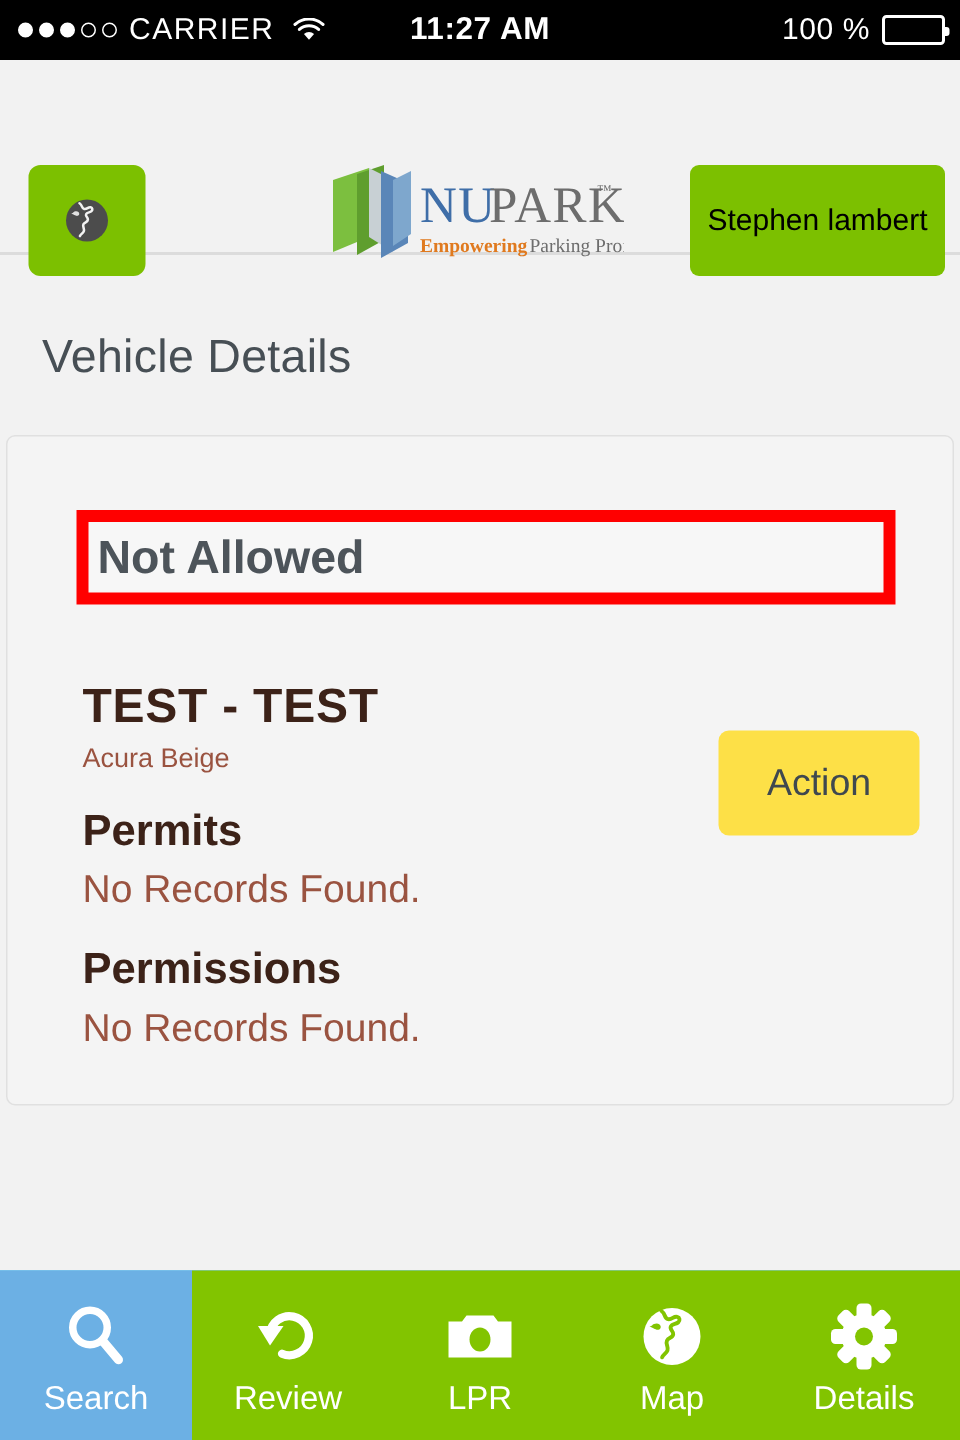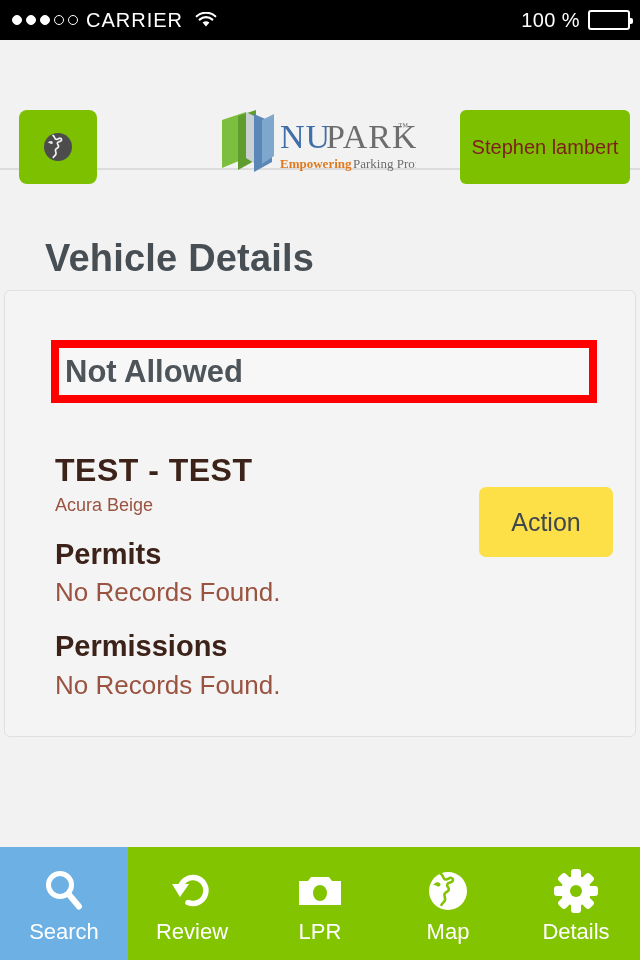--- a/index.html
+++ b/index.html
@@ -115,35 +115,35 @@
     display: block;
   }
 
   .user-btn {
     position: absolute;
     right: 10px; top: 70px;
     width: 170px; height: 74px;
     background: #7cc000;
     border-radius: 6px;
     border: none;
-    color: #7f1d1d;
+    color: #000000;
     font-size: 20px;
     font-family: "Liberation Sans", sans-serif;
     cursor: pointer;
     display: flex;
     align-items: center;
     justify-content: center;
   }
 
   
   .page-title {
-    margin: 17px;
+    margin: 0;
     padding: 50px 0 0 28px;
-    font-size: 38px;
-    font-weight: bold;
+    font-size: 31px;
+    font-weight: normal;
     color: #474f55;
     letter-spacing: 0.2px;
   }
 
   
   .card {
     position: absolute;
     left: 4px;
     top: 290px;
     width: 632px;
@@ -266,20 +266,21 @@
     </div>
     <span class="carrier">CARRIER</span>
     <span class="wifi">
       <svg width="22" height="16" viewBox="0 0 22 16">
         <path d="M11 14.5 L7.6 10.6 A5.3 5.3 0 0 1 14.4 10.6 Z" fill="#fff"></path>
         <path d="M4.6 7.6 A9.6 9.6 0 0 1 17.4 7.6" stroke="#fff" stroke-width="2.1" fill="none" stroke-linecap="round"></path>
         <path d="M1.7 4.3 A13.8 13.8 0 0 1 20.3 4.3" stroke="#fff" stroke-width="2.1" fill="none" stroke-linecap="round"></path>
       </svg>
     </span>
   </div>
+  <div class="sb-time">11:27 AM</div>
   <div class="sb-right">
     <span>100 %</span>
     <span class="battery">
       <span class="battery-fill"></span>
     </span>
   </div>
 </div>
 
 <div class="appheader">
 

